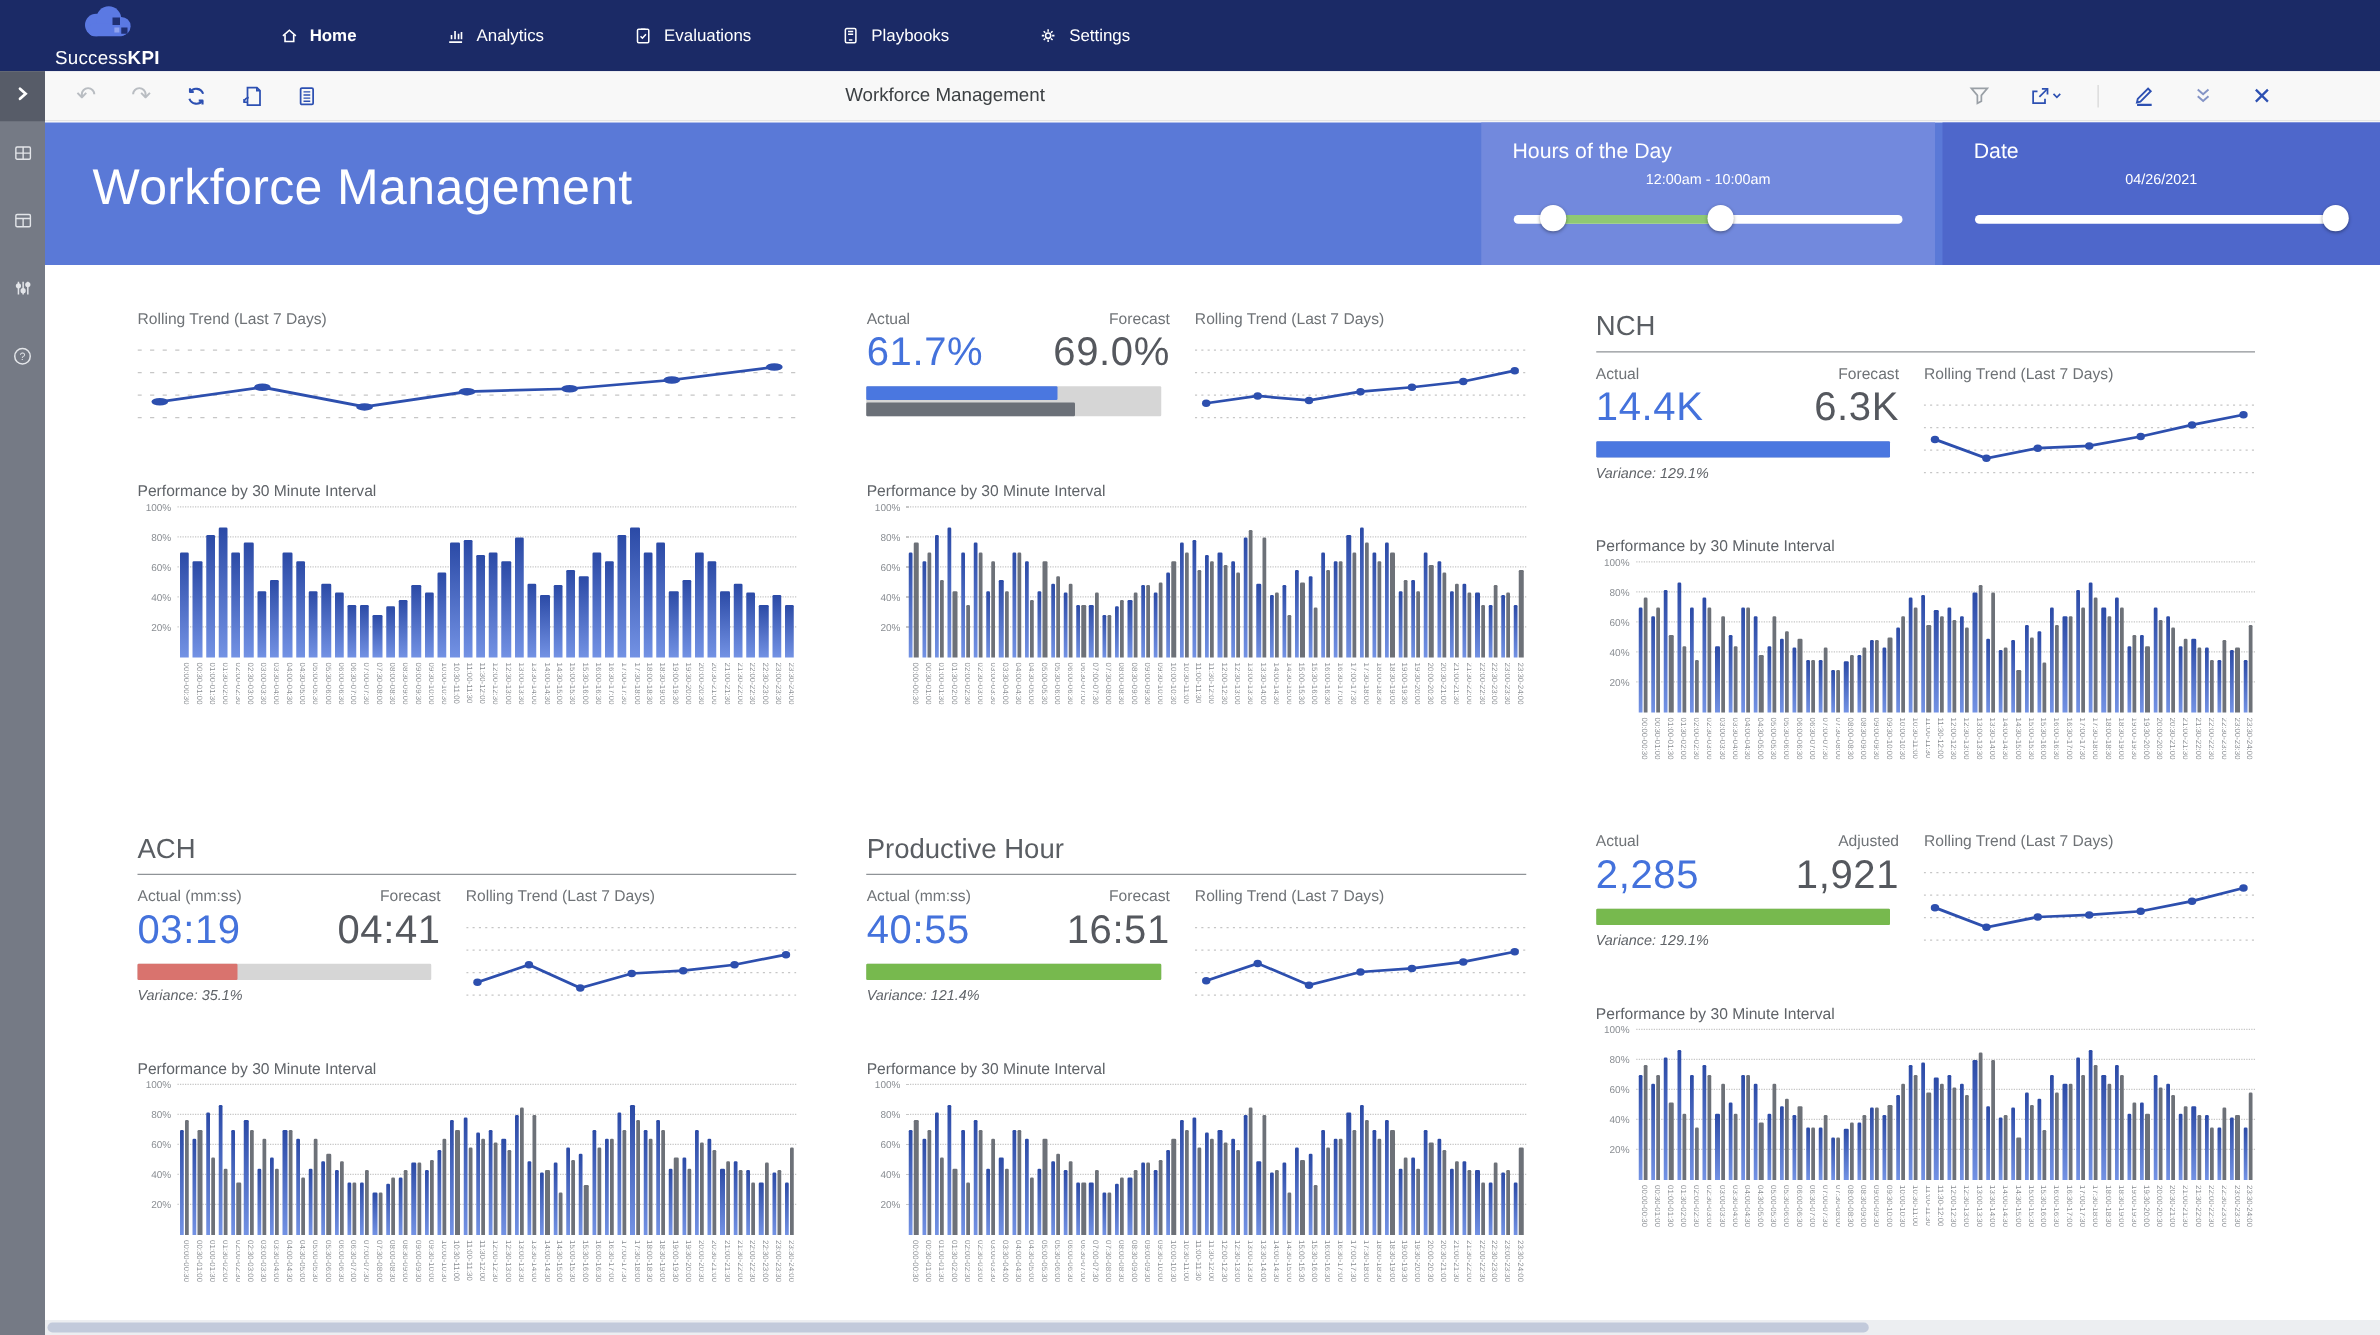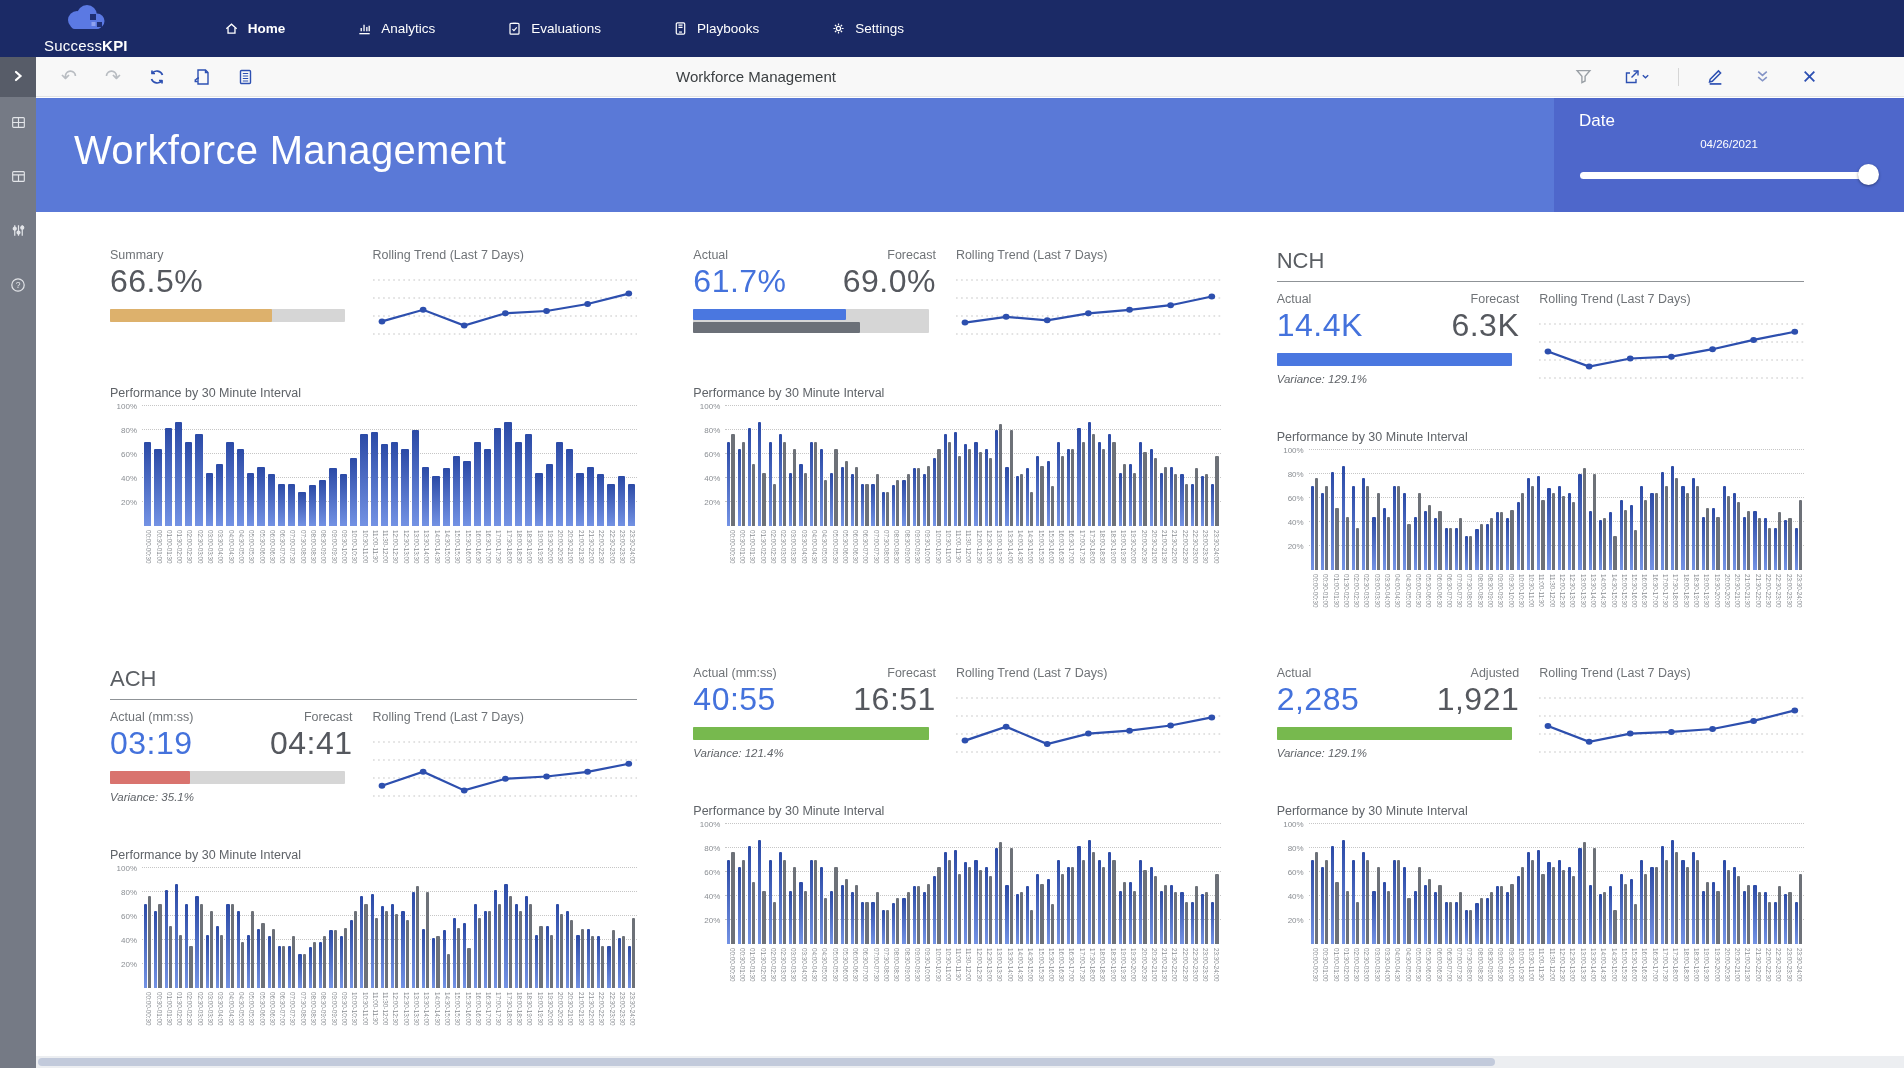--- a/index.html
+++ b/index.html
@@ -258,47 +258,46 @@
       <svg width="15" height="15" viewBox="0 0 14 14" fill="none" stroke="#2d50b2" stroke-width="1.7">
           <path d="M2.5 2.5l9 9M11.5 2.5l-9 9"></path>
         </svg>
     </span>
   </div>
 </div>
 
 <div class="band">
   <div class="band-title">Workforce Management</div>
 
+  <div class="filter-panel fp-hours">
+    <div class="fp-label">Hours of the Day</div>
+    <div class="fp-value">12:00am - 10:00am</div>
+    <div class="slider">
+      <div class="sl-track"></div>
+      <div class="sl-range" id="hours-range" style="left: 10%; width: 43%;"></div>
+      <div class="sl-handle" id="hours-h1" style="left: calc(10% - 10px);"></div>
+      <div class="sl-handle" id="hours-h2" style="left: calc(53% - 10px);"></div>
+    </div>
+  </div>
 
   <div class="filter-panel fp-date">
     <div class="fp-label">Date</div>
     <div class="fp-value">04/26/2021</div>
     <div class="slider">
       <div class="sl-track"></div>
       <div class="sl-handle" id="date-h" style="left: calc(96.5% - 10px);"></div>
     </div>
   </div>
 </div>
 
 <main class="content">
   <div class="grid6">
 
     <section class="panel">
       <div class="kpi-row">
-        <div class="kpi-col">
-          <div class="kpi-labels">
-              <span class="kpi-label">Summary</span>
-            </div>
-          <div class="kpi-values">
-              <span class="kpi-value v-gray">66.5%</span>
-            </div>
-          <div class="bar-track">
-              <div class="bar-fill" style="width:69%;background:#ddb16c"></div>
-            </div>
-        </div>
         <div class="trend-col">
           <div class="kpi-label">Rolling Trend (Last 7 Days)</div>
           <div class="trend-chart">
               <svg viewBox="0 0 236 84" preserveAspectRatio="none">
                 <line x1="0" y1="14" x2="236" y2="14" stroke="#c6c6c6" stroke-width="1" stroke-dasharray="1.5 3"></line>
                 <line x1="0" y1="32" x2="236" y2="32" stroke="#c6c6c6" stroke-width="1" stroke-dasharray="1.5 3"></line>
                 <line x1="0" y1="50" x2="236" y2="50" stroke="#c6c6c6" stroke-width="1" stroke-dasharray="1.5 3"></line>
                 <line x1="0" y1="68" x2="236" y2="68" stroke="#c6c6c6" stroke-width="1" stroke-dasharray="1.5 3"></line>
                 <polyline points="8.0,55.4 44.7,43.8 81.3,59.5 118.0,47.3 154.7,45.0 191.3,38.0 228.0,27.6" fill="none" stroke="#2d4fae" stroke-width="2.2"></polyline>
                 <circle cx="8.0" cy="55.4" r="3" fill="#2d4fae"></circle>
@@ -1420,20 +1419,21 @@
             <div class="xl">21:30-22:00</div>
             <div class="xl">22:00-22:30</div>
             <div class="xl">22:30-23:00</div>
             <div class="xl">23:00-23:30</div>
             <div class="xl">23:30-24:00</div>
           </div>
       </div>
     </section>
 
     <section class="panel">
+      <h2 class="panel-title">Productive Hour</h2>
       <div class="kpi-row">
         <div class="kpi-col">
           <div class="kpi-labels">
             <span class="kpi-label">Actual (mm:ss)</span>
             <span class="kpi-label">Forecast</span>
           </div>
           <div class="kpi-values">
             <span class="kpi-value v-blue">40:55</span>
             <span class="kpi-value v-gray">16:51</span>
           </div>

